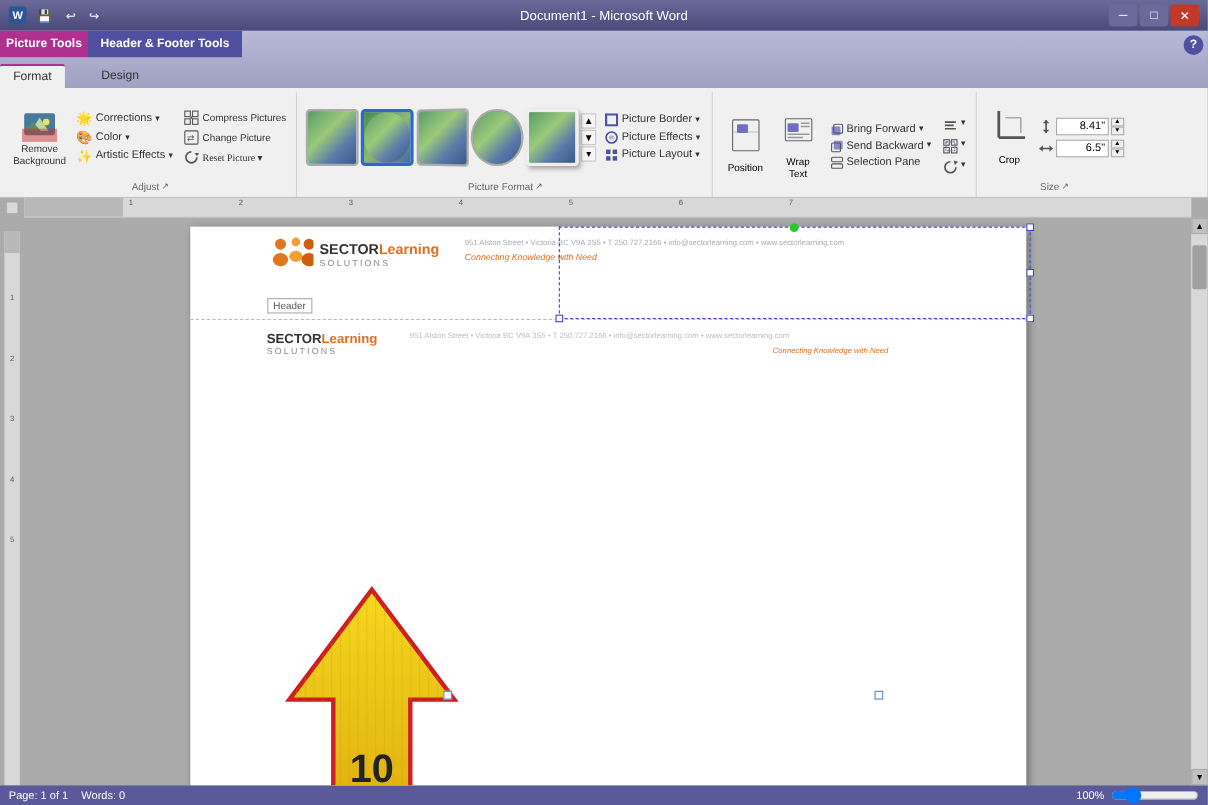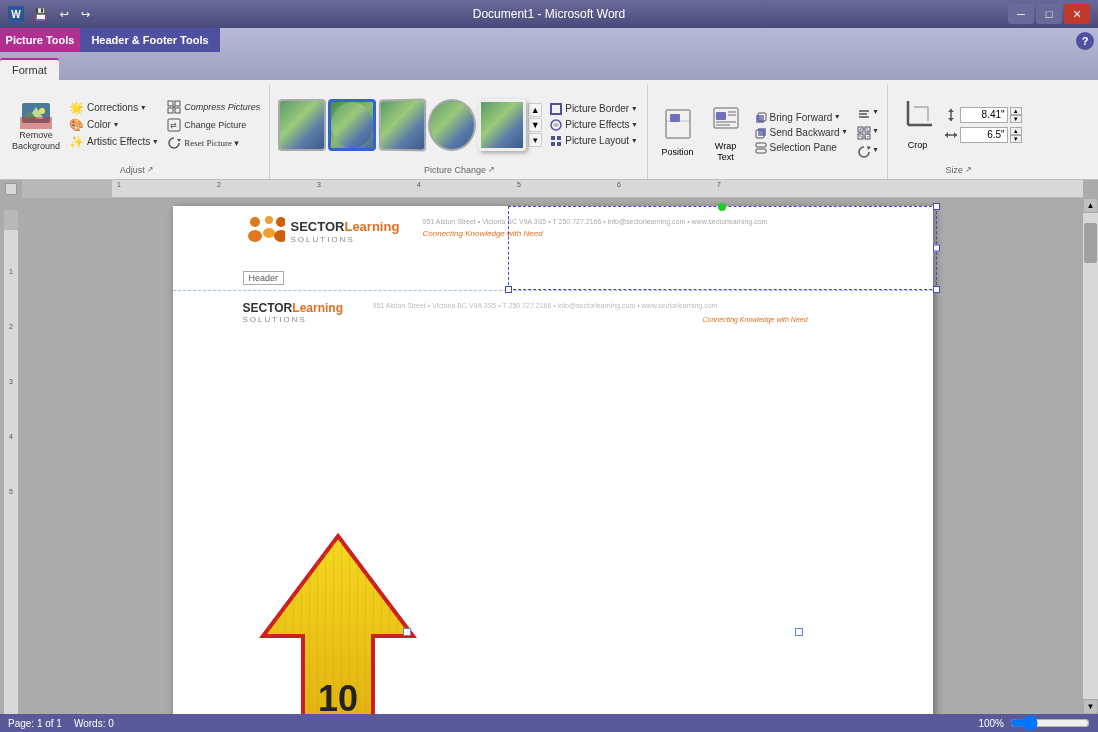--- a/index.html
+++ b/index.html
@@ -279,20 +279,23 @@
     </div>
     <div style="height:28px; display:flex; align-items:flex-end;">
       <div class="ribbon-tab active" style="background:#f0f0f0; border-top:2px solid #b03090;">Format</div>
     </div>
   </div>
 
   <div style="display:flex; flex-direction:column; min-width:140px;">
     <div style="height:24px; background:#5050a0; display:flex; align-items:center; justify-content:center; color:white; font-size:11px; font-weight:bold;">
       <span>Header &amp; Footer Tools</span>
     </div>
+    <div style="height:28px; display:flex; align-items:flex-end;">
+      <div class="ribbon-tab">Design</div>
+    </div>
   </div>
 
   <div class="ribbon-help">?</div>
 </div>
 
 <div class="ribbon">
 
   <div class="ribbon-group">
     <div class="ribbon-group-content">
 
@@ -330,21 +333,21 @@
       <div style="display:flex; flex-direction:column; gap:2px; justify-content:center;">
         <div class="small-btn">
           <svg width="14" height="14" viewBox="0 0 14 14">
               <rect x="1" y="1" width="5" height="5" fill="none" stroke="#555" stroke-width="1"></rect>
               <rect x="8" y="1" width="5" height="5" fill="none" stroke="#555" stroke-width="1"></rect>
               <rect x="1" y="8" width="5" height="5" fill="none" stroke="#555" stroke-width="1"></rect>
               <rect x="8" y="8" width="5" height="5" fill="none" stroke="#555" stroke-width="1"></rect>
               <line x1="6" y1="7" x2="8" y2="7" stroke="#555" stroke-width="1"></line>
               <line x1="7" y1="6" x2="7" y2="8" stroke="#555" stroke-width="1"></line>
             </svg>
-          <span style="font-size:9px;font-style:italic;">Compress Pictures</span>
+          <span style="font-size:9px;">Compress Pictures</span>
         </div>
         <div class="small-btn">
           <svg width="14" height="14" viewBox="0 0 14 14">
               <rect x="1" y="1" width="12" height="12" fill="none" stroke="#555" stroke-width="1" rx="1"></rect>
               <text x="3" y="10" font-size="8" fill="#555">⇄</text>
             </svg>
           <span style="font-size:9px;">Change Picture</span>
         </div>
         <div class="small-btn">
           <svg width="14" height="14" viewBox="0 0 14 14">
@@ -410,21 +413,21 @@
               <rect x="1" y="7" width="4" height="4" fill="#5050a0"></rect>
               <rect x="7" y="7" width="4" height="4" fill="#5050a0"></rect>
             </svg>
           <span>Picture Layout</span>
           <span class="arrow">▾</span>
         </div>
       </div>
     </div>
     <div class="ribbon-group-label">
       <div class="ribbon-group-label-row">
-        <span>Picture Change</span>
+        <span>Picture Format</span>
         <span class="group-expand">↗</span>
       </div>
     </div>
   </div>
 
   <div class="ribbon-group">
     <div class="ribbon-group-content">
 
       <div class="big-arrange-btn">
         <div class="icon">

